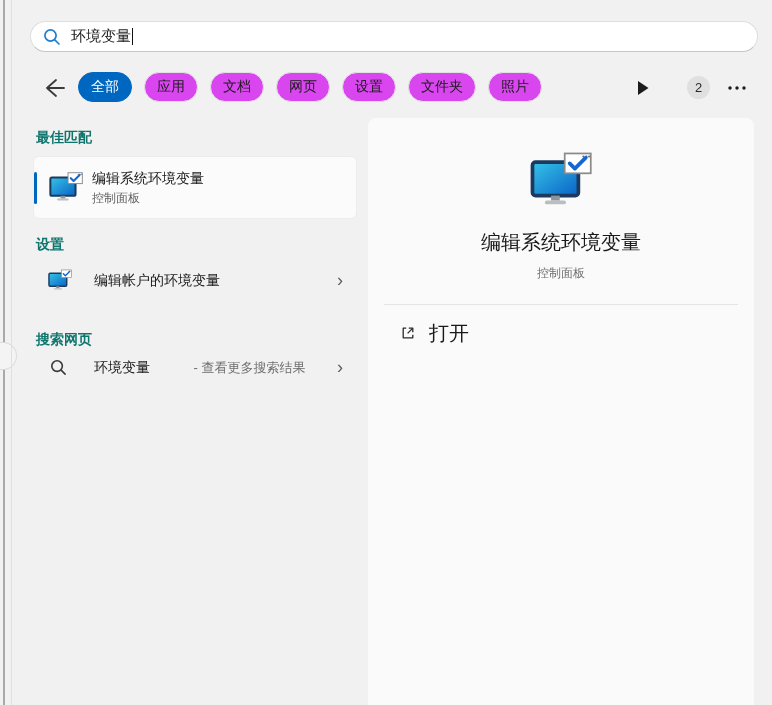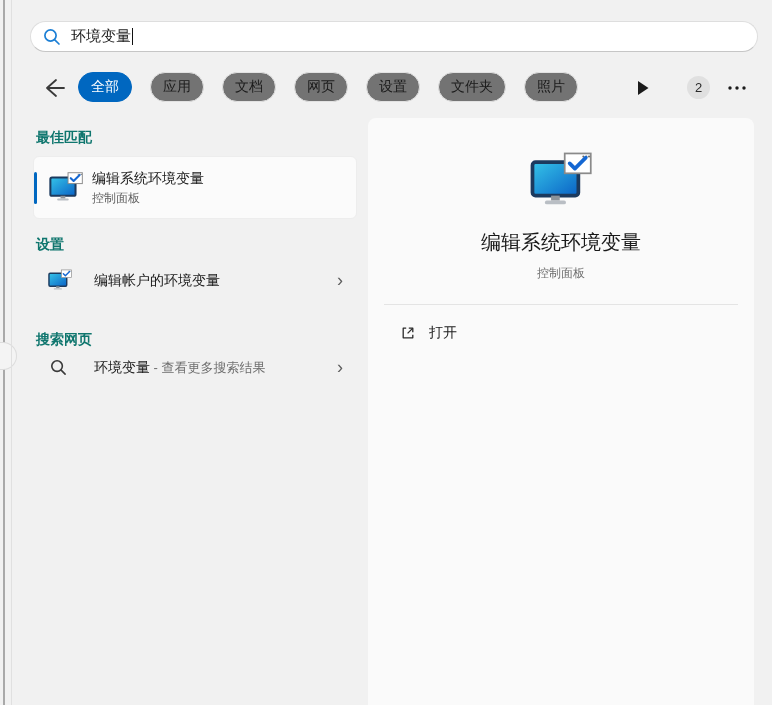--- a/index.html
+++ b/index.html
@@ -22,25 +22,25 @@
     background:#ffffff; border:1px solid #dedede; border-bottom-color:#c6c6c6;
     border-radius:16px; display:flex; align-items:center; padding:0 12px;
   }
   .search-bar .mag { width:18px; height:18px; margin-right:10px; flex:0 0 auto; }
   .search-query { font-size:15px; color:#191919; white-space:pre; }
   .caret { display:inline-block; width:1px; height:17px; background:#111; vertical-align:-3px; margin-left:1px; }
 
   
   .filter-row { position:absolute; left:0; top:72px; width:772px; height:32px; }
   .back-btn { position:absolute; left:42px; top:5px; width:24px; height:22px; cursor:pointer; }
-  .pills { position:absolute; left:78px; top:0; display:flex; gap:18px; }
+  .pills { position:absolute; left:78px; top:0; display:flex; gap:12px; }
   .pill {
     height:30px; border-radius:16px; padding:0 12px;
     display:flex; align-items:center; justify-content:center;
-    background:#737373; border:1px solid #e2e2e2; font-size:14px; color:#1b1b1b; cursor:pointer;
+    background:#d946ef; border:1px solid #e2e2e2; font-size:14px; color:#1b1b1b; cursor:pointer;
     white-space:nowrap;
   }
   .pill.selected { background:#0067c0; border-color:#0067c0; color:#ffffff; }
   .play-btn { position:absolute; left:636px; top:8px; width:14px; height:16px; cursor:pointer; }
   .badge {
     position:absolute; left:687px; top:76px; width:23px; height:23px; border-radius:50%;
     background:#e0e0e0; color:#2a2a2a; font-size:13px;
     display:flex; align-items:center; justify-content:center; cursor:pointer;
   }
   .more-btn { position:absolute; left:727px; top:84px; width:20px; height:8px; cursor:pointer; }
@@ -58,39 +58,39 @@
   .accent-bar { position:absolute; left:0px; top:15px; width:3px; height:32px; background:#0067c0; border-radius:2px; }
   .best-card .icn { position:absolute; left:15px; top:14px; width:34px; height:32px; }
   .best-title { position:absolute; left:58px; top:13px; font-size:14px; color:#191919; }
   .best-sub { position:absolute; left:58px; top:33px; font-size:12px; color:#616161; }
 
   .result-row { position:absolute; left:33px; width:324px; height:36px; cursor:pointer; }
   .row-settings { top:263px; }
   .row-web { top:350px; }
   .result-row .icn { position:absolute; left:15px; top:6px; }
   .row-label { position:absolute; left:61px; top:9px; font-size:14px; color:#191919; white-space:nowrap; }
-  .row-label .gray { color:#6e6e6e; font-size:13px; }
+  .row-label .gray { color:#6e6e6e; font-size:13px;margin-left:40px; }
   .chevron { position:absolute; right:14px; top:6px; font-size:18px; color:#5d5d5d; line-height:22px; }
 
   
   .preview {
     position:absolute; left:368px; top:118px; width:386px; height:587px;
     background:#fafafa; border-radius:8px 8px 0 0;
     display:flex; flex-direction:column; align-items:center;
   }
   .preview .big-icn { margin-top:33px; width:62px; height:57px; }
   .preview-title { margin-top:21px; font-size:20px; color:#191919; }
   .preview-sub { margin-top:9px; font-size:12px; color:#6e6e6e; }
   .preview-divider { margin-top:22px; width:354px; height:1px; background:#e4e4e4; }
   .open-row {
     align-self:flex-start; margin:13px 0 0 16px; height:30px;
     display:flex; align-items:center; gap:13px; padding:0 16px; cursor:pointer; border-radius:4px;
   }
   .open-row svg { width:16px; height:16px; }
-  .open-label { font-size:14px; color:#191919; }
+  .open-label { font-size:20px; color:#191919; }
 </style>
 </head>
 <body>
 
 <svg width="0" height="0" style="position:absolute">
   <defs>
     <linearGradient id="scr" x1="0" y1="0" x2="1" y2="1">
       <stop offset="0" stop-color="#35c4e8"></stop>
       <stop offset="1" stop-color="#0a62c6"></stop>
     </linearGradient>

